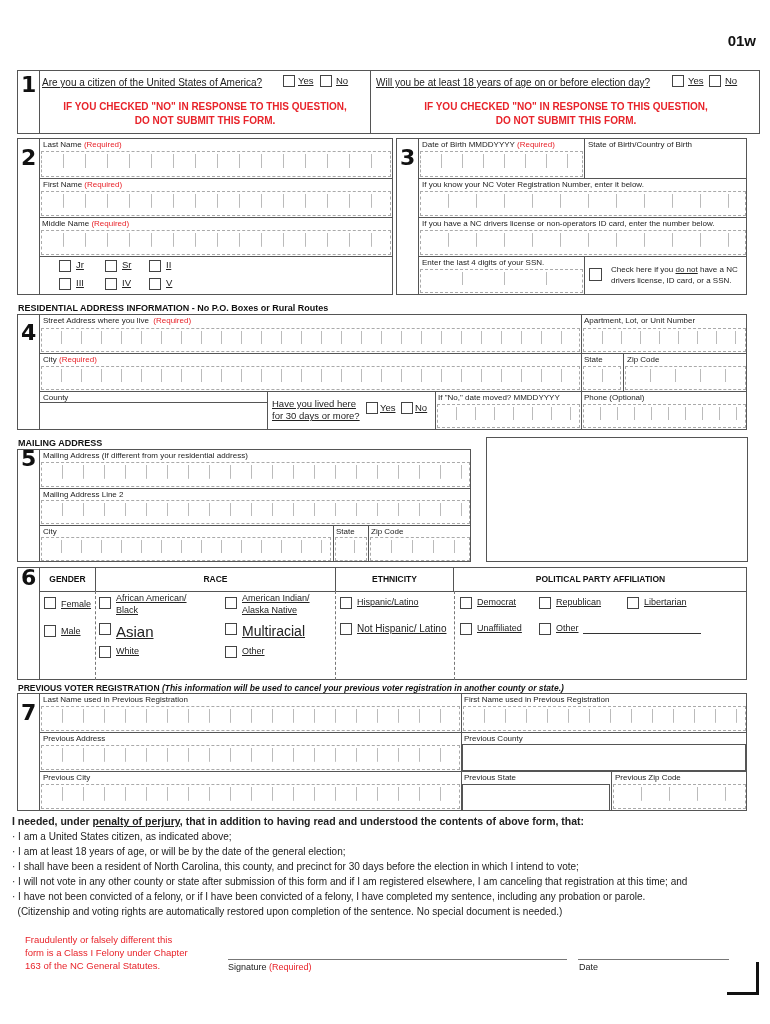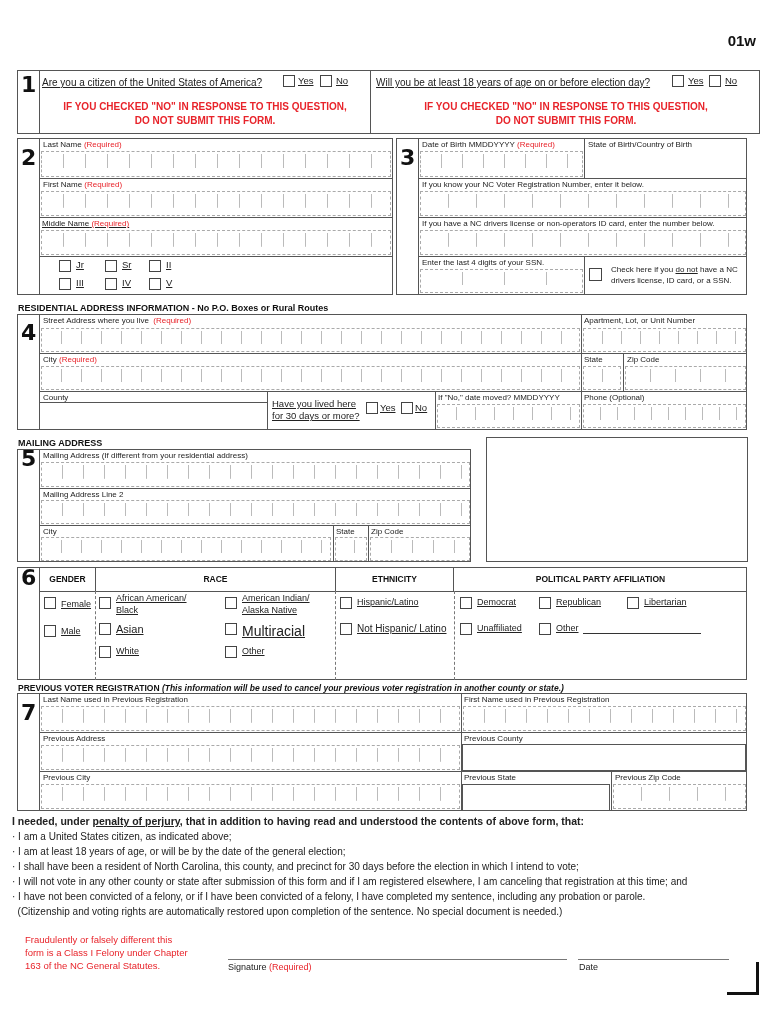--- a/index.html
+++ b/index.html
@@ -58,21 +58,21 @@
 <div class="sec-num" style="left:21px; top:145px;">2</div>
 
 <div class="label" style="left:43px; top:140px;"><span>Last Name</span> <span class="req">(Required)</span></div>
 <div class="comb" style="--cw:21px; left:41px; top:151px; width:350px; height:26px;"></div>
 <div class="hline" style="left:39px; top:178px; width:354px;"></div>
 
 <div class="label" style="left:43px; top:180px;"><span>First Name</span> <span class="req">(Required)</span></div>
 <div class="comb" style="--cw:21px; left:41px; top:191px; width:350px; height:25px;"></div>
 <div class="hline" style="left:39px; top:217px; width:354px;"></div>
 
-<div class="label" style="left:42px; top:219px;text-decoration:underline;"><span>Middle Name</span> <span class="req">(Required)</span></div>
+<div class="label" style="left:42px; top:219px;"><span>Middle Name</span> <span class="req">(Required)</span></div>
 <div class="comb" style="--cw:21px; left:41px; top:230px; width:350px; height:25px;"></div>
 <div class="hline" style="left:39px; top:256px; width:354px;"></div>
 
 <div class="cb" style="left:59px; top:260px;"></div>
 <div class="cbtxt" style="left:76px; top:259px;">Jr</div>
 <div class="cb" style="left:105px; top:260px;"></div>
 <div class="cbtxt" style="left:122px; top:259px;">Sr</div>
 <div class="cb" style="left:149px; top:260px;"></div>
 <div class="cbtxt" style="left:166px; top:259px;">II</div>
 <div class="cb" style="left:59px; top:278px;"></div>
@@ -196,21 +196,21 @@
 <div class="cbtxt" style="left:116px; top:592px; line-height:12px; font-size:9px;">
   <div>African American/</div>
   <div>Black</div>
 </div>
 <div class="cb" style="left:225px; top:597px;"></div>
 <div class="cbtxt" style="left:242px; top:592px; line-height:12px; font-size:9px;">
   <div>American Indian/</div>
   <div>Alaska Native</div>
 </div>
 <div class="cb" style="left:99px; top:623px;"></div>
-<div class="cbtxt" style="left:116px; top:623px; font-size:11px;">Asian</div>
+<div class="cbtxt" style="left:116px; top:623px; font-size:15px;">Asian</div>
 <div class="cb" style="left:225px; top:623px;"></div>
 <div class="cbtxt" style="left:242px; top:623px; font-size:14px;">Multiracial</div>
 <div class="cb" style="left:99px; top:646px;"></div>
 <div class="cbtxt" style="left:116px; top:646px; font-size:9px;">White</div>
 <div class="cb" style="left:225px; top:646px;"></div>
 <div class="cbtxt" style="left:242px; top:646px; font-size:9px;">Other</div>
 
 <div class="cb" style="left:340px; top:597px;"></div>
 <div class="cbtxt" style="left:357px; top:597px; font-size:9px;">Hispanic/Latino</div>
 <div class="cb" style="left:340px; top:623px;"></div>

